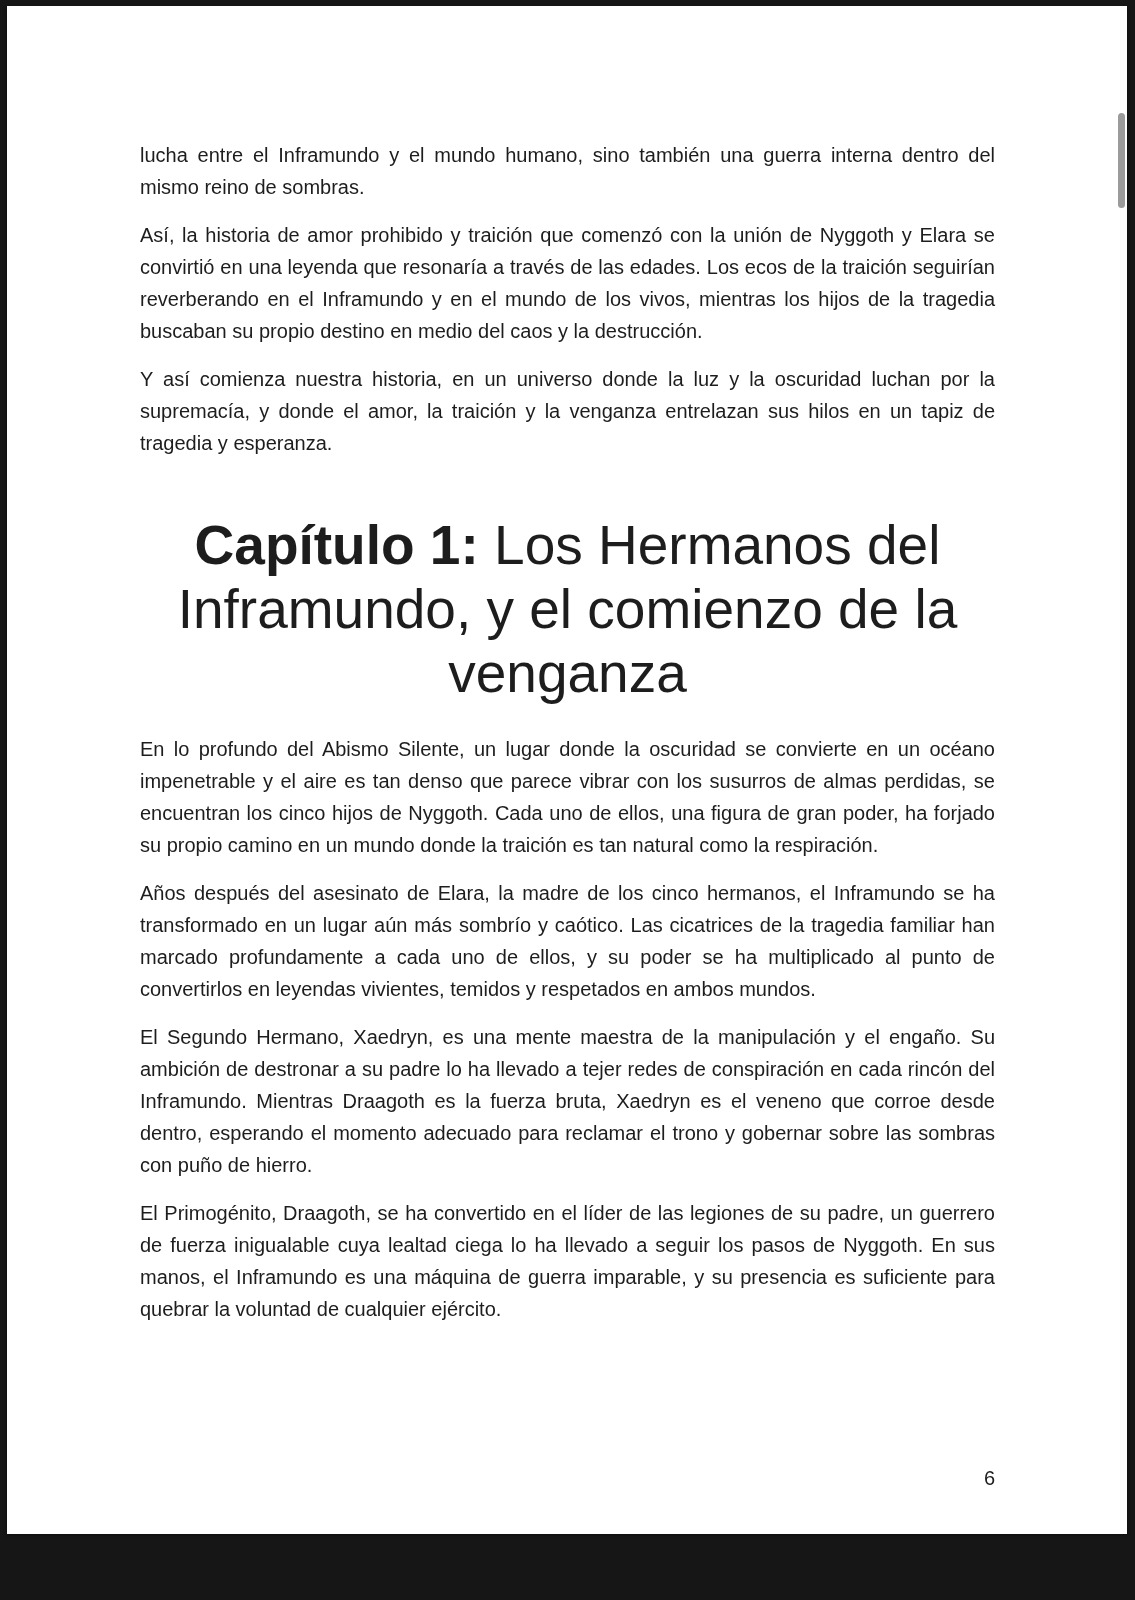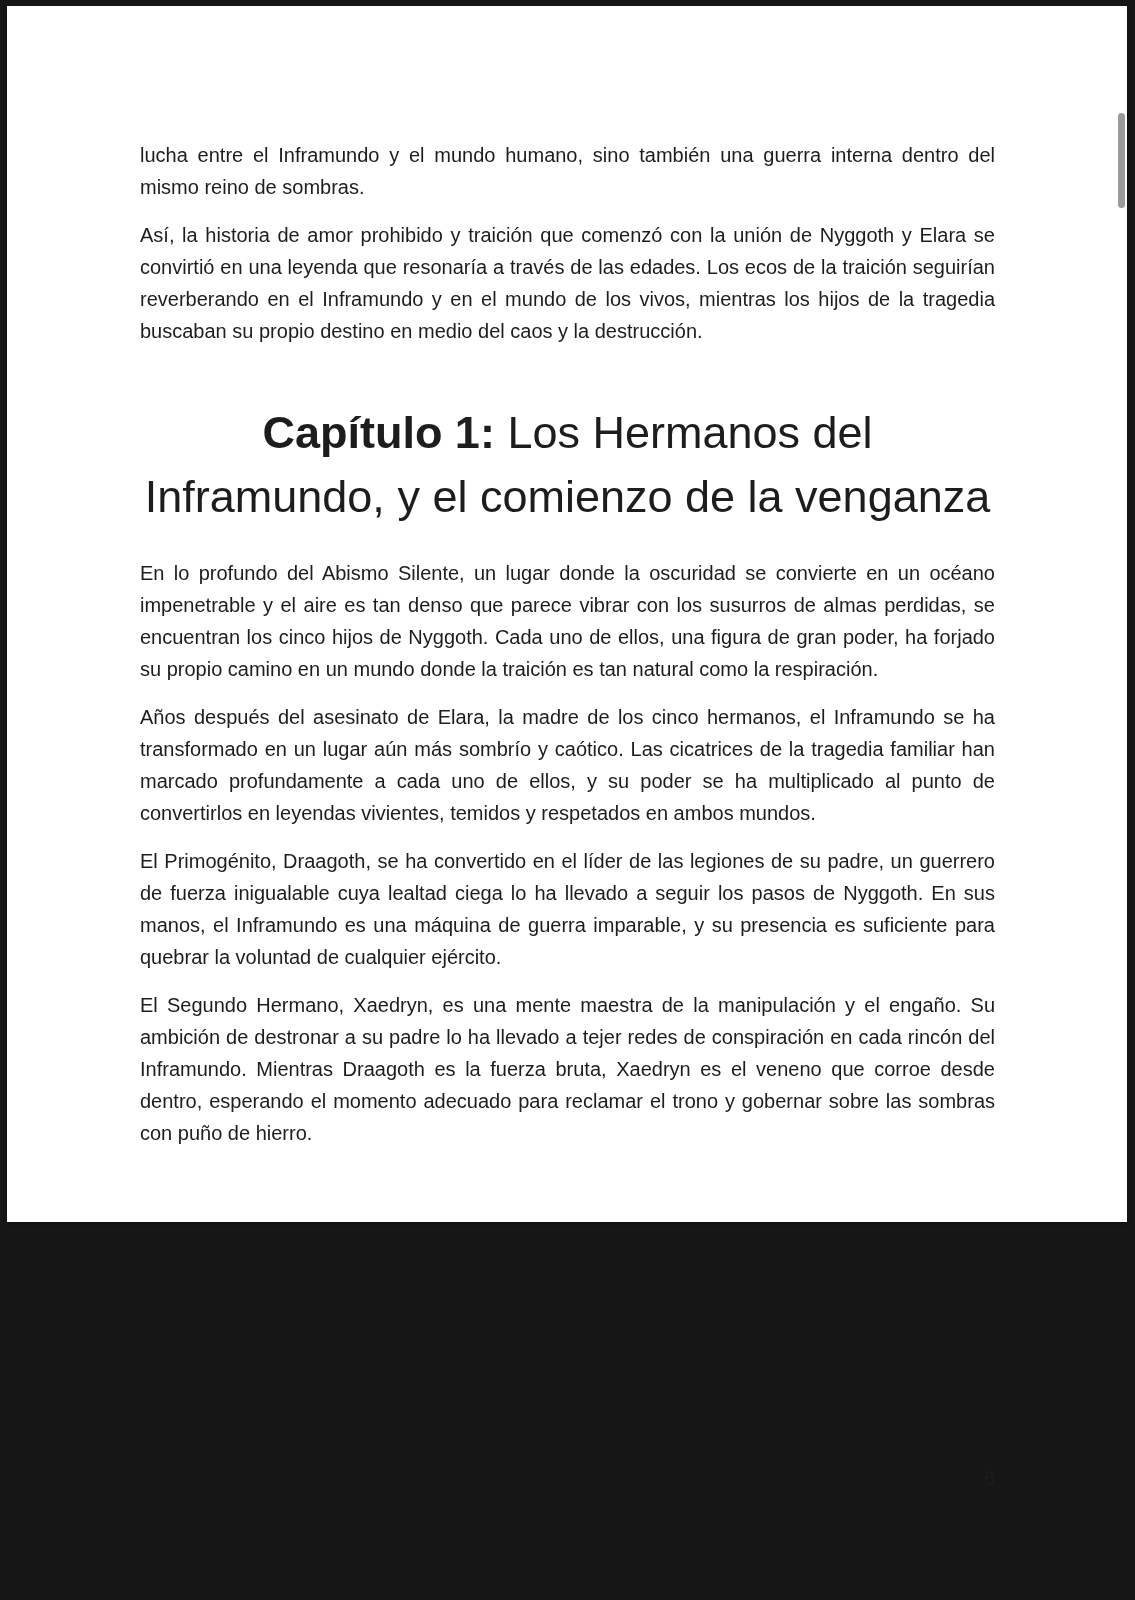--- a/index.html
+++ b/index.html
@@ -21,36 +21,36 @@
   }
   .viewer {
     position: absolute;
     inset: 0;
   }
   .page {
     position: absolute;
     left: 7px;
     top: 6px;
     width: 1120px;
-    height: 1216px;
+    height: 1528px;
     background: var(--page-background);
     box-shadow: 0 1px 3px rgba(0,0,0,0.5);
   }
   .content {
     padding: 133px 132px 0 133px;
     color: var(--text-color);
     font-size: 20px;
     line-height: 32px;
     text-align: justify;
   }
   .content p {
     margin: 0 0 16px 0;
   }
   h1.chapter-heading {
-    font-size: 45px;
+    font-size: 55px;
     line-height: 64px;
     font-weight: 400;
     text-align: center;
     color: var(--text-color);
     margin: 54px 0 28px 0;
   }
   h1.chapter-heading .bold {
     font-weight: 700;
   }
   .page-number {
@@ -76,33 +76,34 @@
 
 <div class="viewer">
 
   <div class="page">
     <div class="content">
 
       <p>lucha entre el Inframundo y el mundo humano, sino también una guerra interna dentro del mismo reino de sombras.</p>
 
       <p>Así, la historia de amor prohibido y traición que comenzó con la unión de Nyggoth y Elara se convirtió en una leyenda que resonaría a través de las edades. Los ecos de la traición seguirían reverberando en el Inframundo y en el mundo de los vivos, mientras los hijos de la tragedia buscaban su propio destino en medio del caos y la destrucción.</p>
 
+      <p>Y así comienza nuestra historia, en un universo donde la luz y la oscuridad luchan por la supremacía, y donde el amor, la traición y la venganza entrelazan sus hilos en un tapiz de tragedia y esperanza.</p>
 
       <h1 class="chapter-heading">
         <span class="bold">Capítulo 1:</span>
         <span>Los Hermanos del Inframundo, y el comienzo de la venganza</span>
       </h1>
 
       <p>En lo profundo del Abismo Silente, un lugar donde la oscuridad se convierte en un océano impenetrable y el aire es tan denso que parece vibrar con los susurros de almas perdidas, se encuentran los cinco hijos de Nyggoth. Cada uno de ellos, una figura de gran poder, ha forjado su propio camino en un mundo donde la traición es tan natural como la respiración.</p>
 
       <p>Años después del asesinato de Elara, la madre de los cinco hermanos, el Inframundo se ha transformado en un lugar aún más sombrío y caótico. Las cicatrices de la tragedia familiar han marcado profundamente a cada uno de ellos, y su poder se ha multiplicado al punto de convertirlos en leyendas vivientes, temidos y respetados en ambos mundos.</p>
 
+      <p>El Segundo Hermano, Xaedryn, es una mente maestra de la manipulación y el engaño. Su ambición de destronar a su padre lo ha llevado a tejer redes de conspiración en cada rincón del Inframundo. Mientras Draagoth es la fuerza bruta, Xaedryn es el veneno que corroe desde dentro, esperando el momento adecuado para reclamar el trono y gobernar sobre las sombras con puño de hierro.</p>
+
       <p>El Primogénito, Draagoth, se ha convertido en el líder de las legiones de su padre, un guerrero de fuerza inigualable cuya lealtad ciega lo ha llevado a seguir los pasos de Nyggoth. En sus manos, el Inframundo es una máquina de guerra imparable, y su presencia es suficiente para quebrar la voluntad de cualquier ejército.</p>
-
-      <p>El Segundo Hermano, Xaedryn, es una mente maestra de la manipulación y el engaño. Su ambición de destronar a su padre lo ha llevado a tejer redes de conspiración en cada rincón del Inframundo. Mientras Draagoth es la fuerza bruta, Xaedryn es el veneno que corroe desde dentro, esperando el momento adecuado para reclamar el trono y gobernar sobre las sombras con puño de hierro.</p>
 
     </div>
 
     <div class="page-number">6</div>
   </div>
 
   <div class="scrollbar-thumb"></div>
 
 </div>
 

